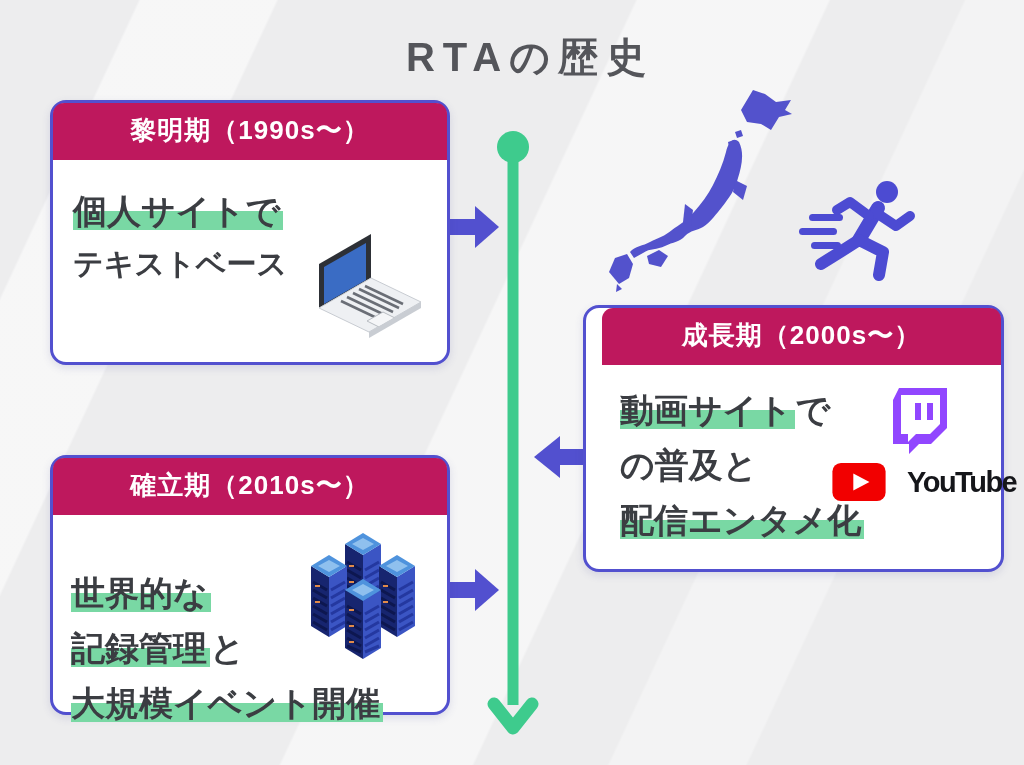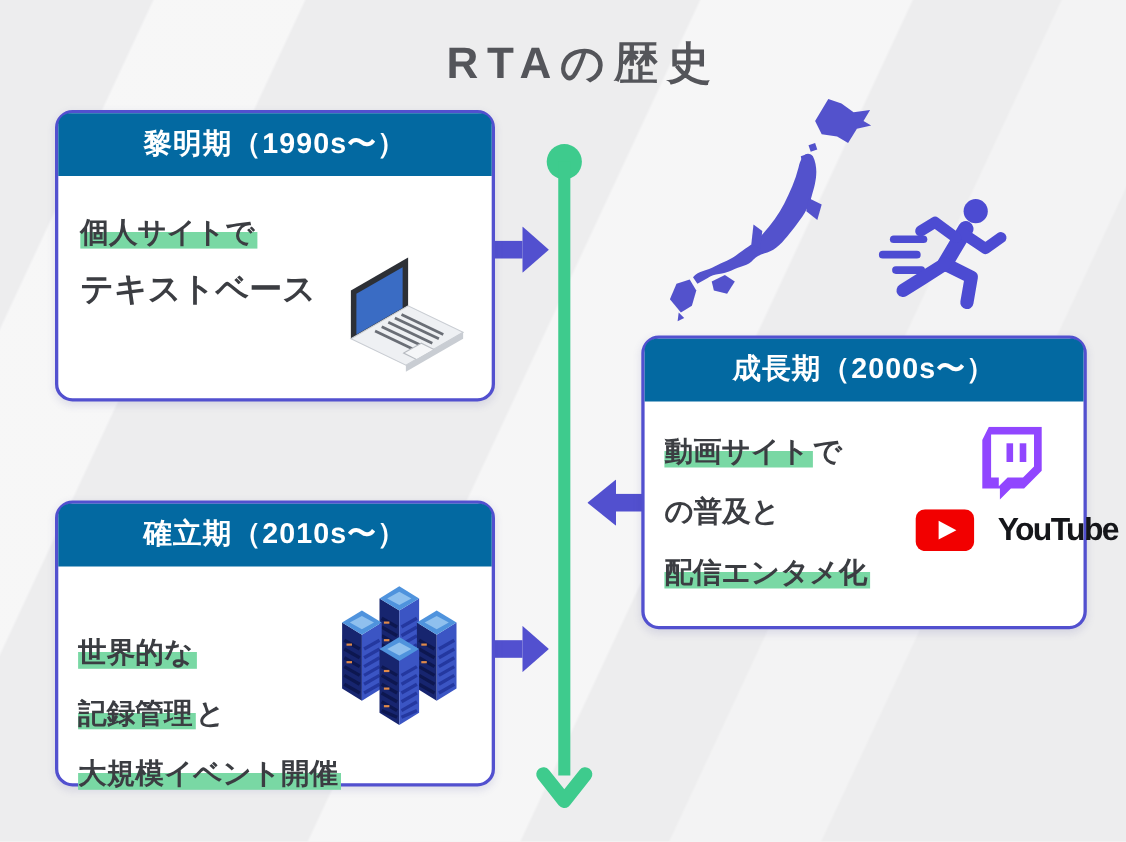--- a/index.html
+++ b/index.html
@@ -14,25 +14,25 @@
   }
   .title{
     position:absolute;top:30px;left:18px;width:1024px;text-align:center;
     font-size:40px;font-weight:bold;color:#54555a;letter-spacing:8px;
   }
   .box{
     position:absolute;background:#ffffff;border:3px solid #5250cf;border-radius:16px;
     box-shadow:0 3px 8px rgba(70,70,150,.15);
   }
   .box-header{
-    background:#0369a1;color:#ffffff;font-weight:bold;font-size:26px;
+    background:#be185d;color:#ffffff;font-weight:bold;font-size:26px;
     text-align:center;padding:10px 0 12px;border-radius:11px 11px 0 0;letter-spacing:1px;
   }
   .box-body{position:relative;z-index:2;}
-  .line-big{font-size:26px;font-weight:bold;color:#3b3d42;line-height:55px;white-space:nowrap;position:relative;z-index:3;}
+  .line-big{font-size:34px;font-weight:bold;color:#3b3d42;line-height:55px;white-space:nowrap;position:relative;z-index:3;}
   .line-small{font-size:30px;font-weight:bold;color:#3b3d42;line-height:50px;white-space:nowrap;}
   .hl{background-image:linear-gradient(to bottom, rgba(0,0,0,0) 50%, #79d8a4 50%);padding-right:3px;}
   .icon-abs{position:absolute;z-index:1;}
   .yt-wrap{position:absolute;left:246px;top:155px;display:flex;align-items:center;z-index:4;}
   .yt-label{font-size:29px;font-weight:bold;color:#15161a;letter-spacing:-1.5px;margin-left:21px;}
 </style>
 </head>
 <body>
 
 <div class="canvas">
@@ -103,21 +103,21 @@
           <line x1="50" y1="65" x2="90" y2="84"></line>
           <line x1="44" y1="69" x2="84" y2="88"></line>
           <line x1="38" y1="73" x2="78" y2="92"></line>
         </g>
         <polygon points="64,93 80,84 92,90 76,99" fill="#f5f6f8" stroke="#b8bcc2" stroke-width="1"></polygon>
         <polygon points="66,104 118,74 118,80 66,110" fill="#c9cdd3"></polygon>
       </svg>
     </div>
   </div>
 
-  <div class="box" style="left:583px;top:305px;width:399px;height:261px;">
+  <div class="box" style="left:583px;top:305px;width:399px;height:261px;padding-left:16px;">
     <div class="box-header">成長期（2000s〜）</div>
     <div class="box-body" style="padding:18px 0 0 18px;">
       <div class="line-big"><span class="hl">動画サイト</span><span>で</span></div>
       <div class="line-big"><span>の普及と</span></div>
       <div class="line-big"><span class="hl">配信エンタメ化</span><span></span></div>
     </div>
     <svg class="icon-abs" style="left:300px;top:80px;" width="62" height="68" viewBox="0 0 60 68">
       <path d="M6,12 L12,0 L60,0 L60,40 L44,56 L32,56 L22,66 L22,56 L6,56 Z" fill="#9146ff"></path>
       <path d="M14,7 L53,7 L53,36 L43,46 L29,46 L21,54 L21,46 L14,46 Z" fill="#ffffff"></path>
       <rect x="28" y="15" width="6" height="17" fill="#9146ff"></rect>

